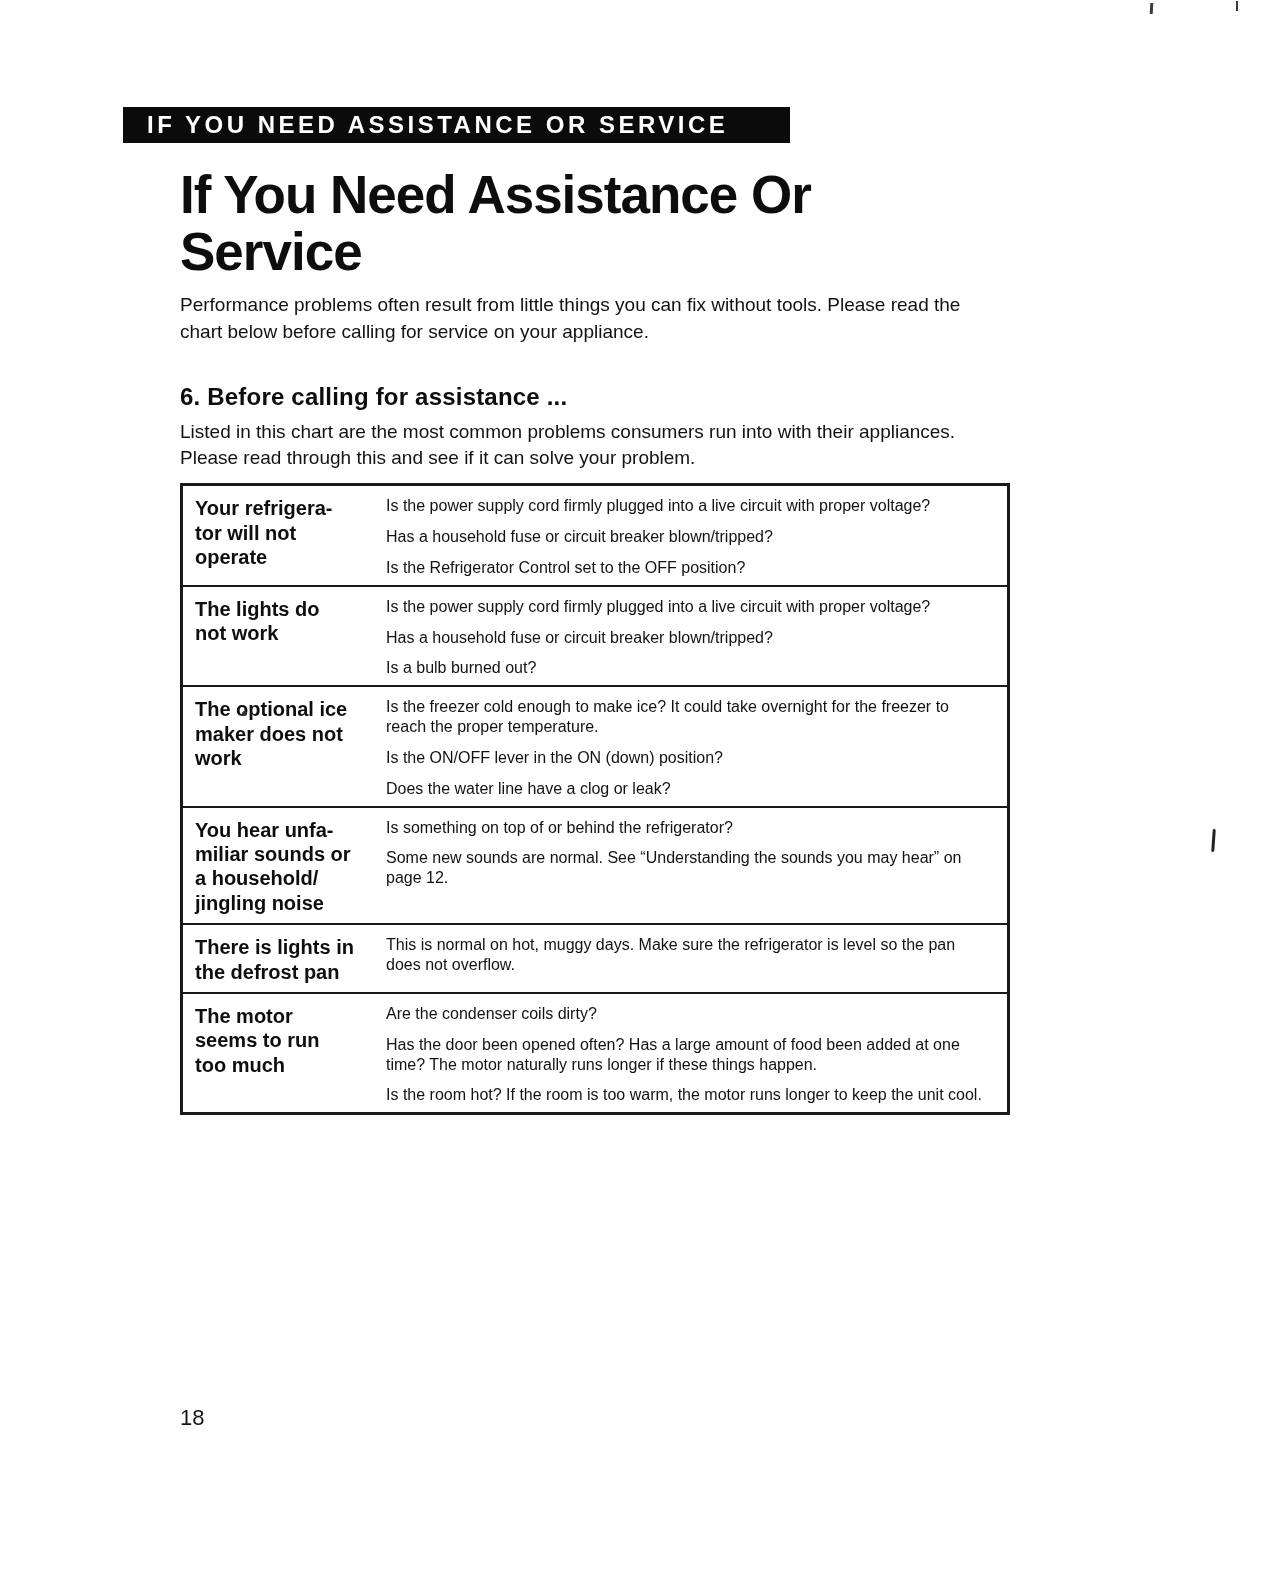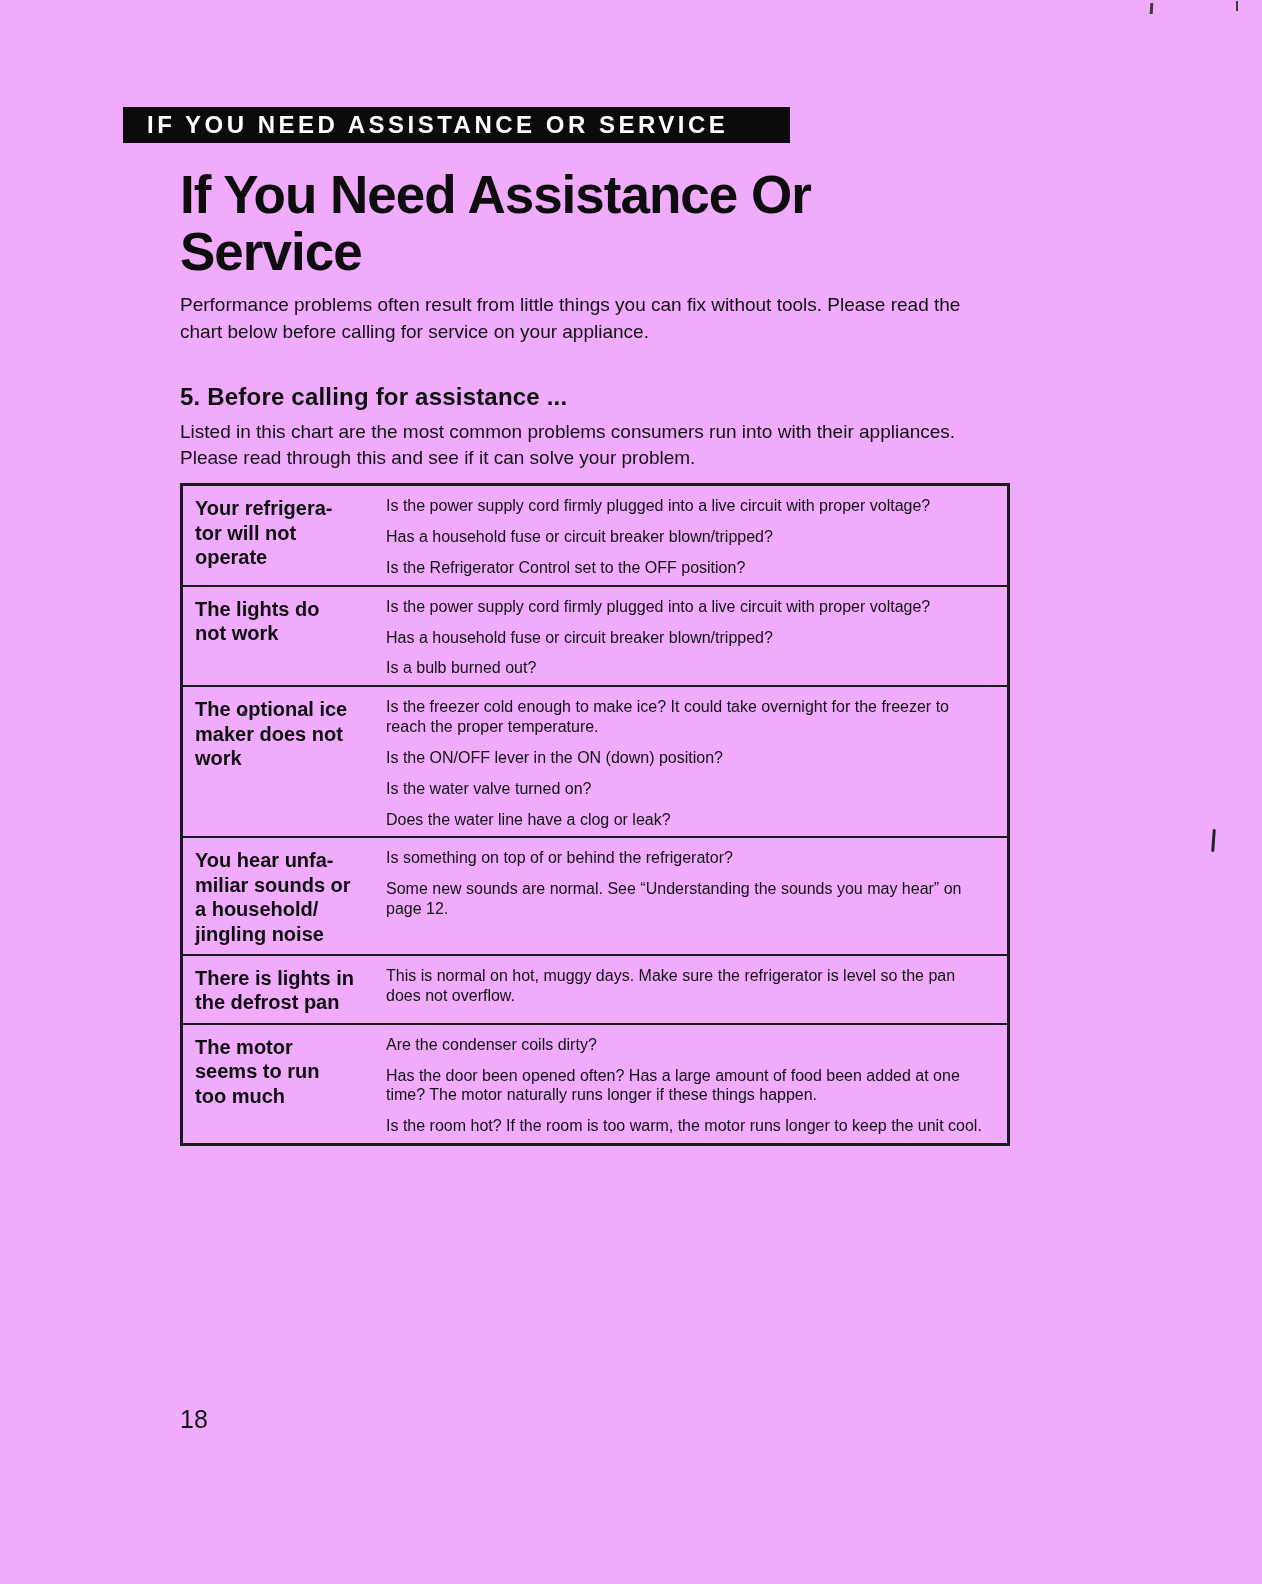--- a/index.html
+++ b/index.html
@@ -6,21 +6,21 @@
     margin: 0;
     padding: 0;
     background: #e9e9e9;
     font-family: "Liberation Sans", sans-serif;
   }
   .page {
     position: relative;
     width: 1262px;
     height: 1584px;
     margin: 0 auto;
-    background: #f0abfc;
+    background: #ffffff;
     color: #121212;
     overflow: hidden;
   }
   .banner {
     position: absolute;
     left: 123px;
     top: 107px;
     width: 667px;
     height: 36px;
     background: #0b0b0b;
@@ -110,21 +110,21 @@
   .check {
     margin: 0 0 11px 0;
     font-size: 16px;
     line-height: 1.24;
   }
   .check:last-child { margin-bottom: 0; }
   .page-number {
     position: absolute;
     left: 180px;
     top: 1405px;
-    font-size: 25px;
+    font-size: 22px;
     color: #141414;
   }
   
   .artifact { position: absolute; background: #3a3a3a; }
   .artifact-tick-1 { left: 1150px; top: 3px; width: 3px; height: 11px; transform: rotate(3deg); }
   .artifact-tick-2 { left: 1236px; top: 1px; width: 2px; height: 10px; }
   .artifact-squiggle { left: 1212px; top: 829px; width: 3px; height: 23px; border-radius: 2px; transform: rotate(4deg); background: #222; }
   .artifact-dot { left: 242px; top: 711px; width: 5px; height: 5px; border-radius: 50%; background: #333; }
 </style>
 </head>
@@ -133,21 +133,21 @@
 <div class="page">
 
   <div class="banner">IF YOU NEED ASSISTANCE OR SERVICE</div>
 
   <div class="main">
 
     <h1 class="doc-title">If You Need Assistance Or Service</h1>
 
     <p class="intro">Performance problems often result from little things you can fix without tools. Please read the chart below before calling for service on your appliance.</p>
 
-    <h2 class="section-heading">5.  Before calling for assistance ...</h2>
+    <h2 class="section-heading">6.  Before calling for assistance ...</h2>
 
     <p class="section-intro">Listed in this chart are the most common problems consumers run into with their appliances. Please read through this and see if it can solve your problem.</p>
 
     <div class="trouble-table">
 
 
       <div class="t-row">
         <div class="cell-problem">Your refrigera-
 tor will not
 operate</div>
@@ -168,21 +168,20 @@
         </div>
       </div>
 
       <div class="t-row">
         <div class="cell-problem">The optional ice
 maker does not
 work</div>
         <div class="cell-checks">
           <p class="check">Is the freezer cold enough to make ice? It could take overnight for the freezer to reach the proper temperature.</p>
           <p class="check">Is the ON/OFF lever in the ON (down) position?</p>
-          <p class="check">Is the water valve turned on?</p>
           <p class="check">Does the water line have a clog or leak?</p>
         </div>
       </div>
 
       <div class="t-row">
         <div class="cell-problem">You hear unfa-
 miliar sounds or
 a household/
 jingling noise</div>
         <div class="cell-checks">

